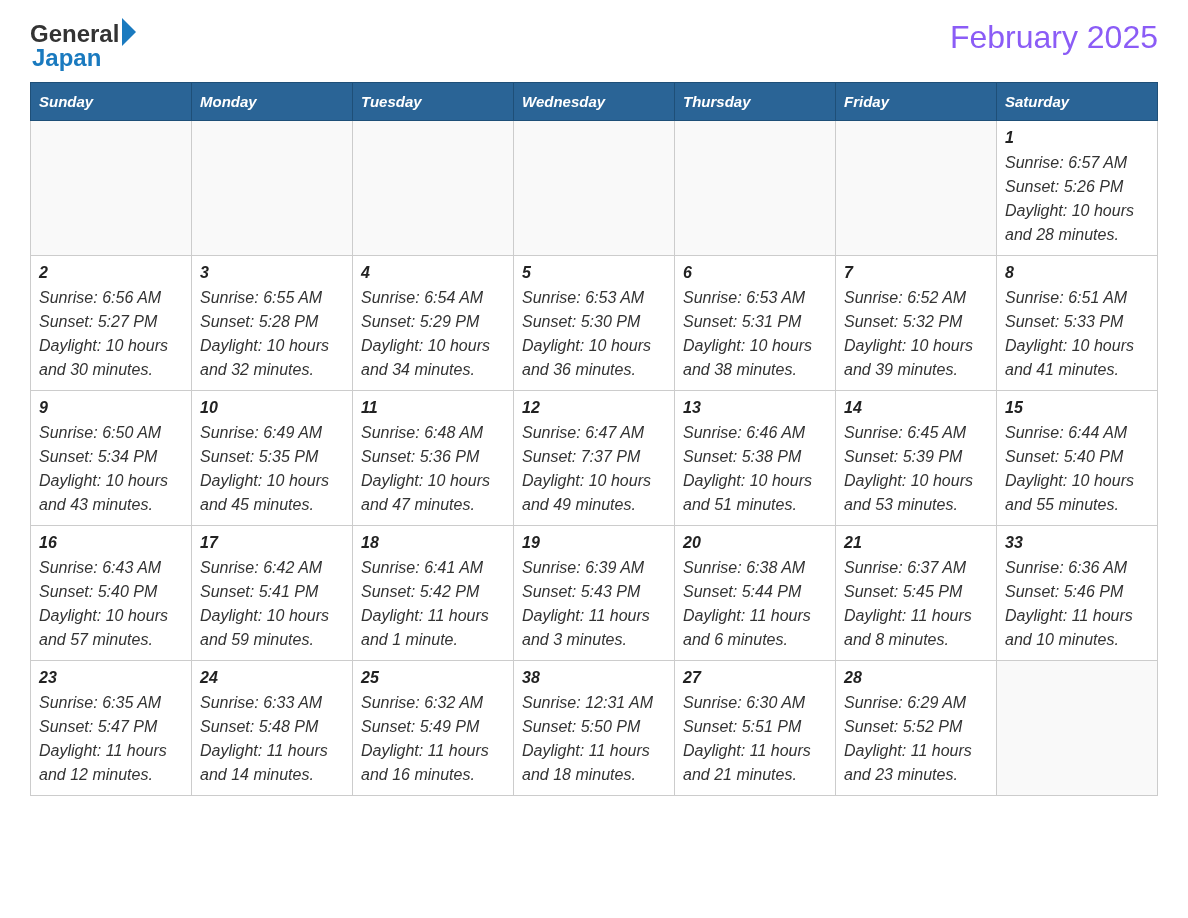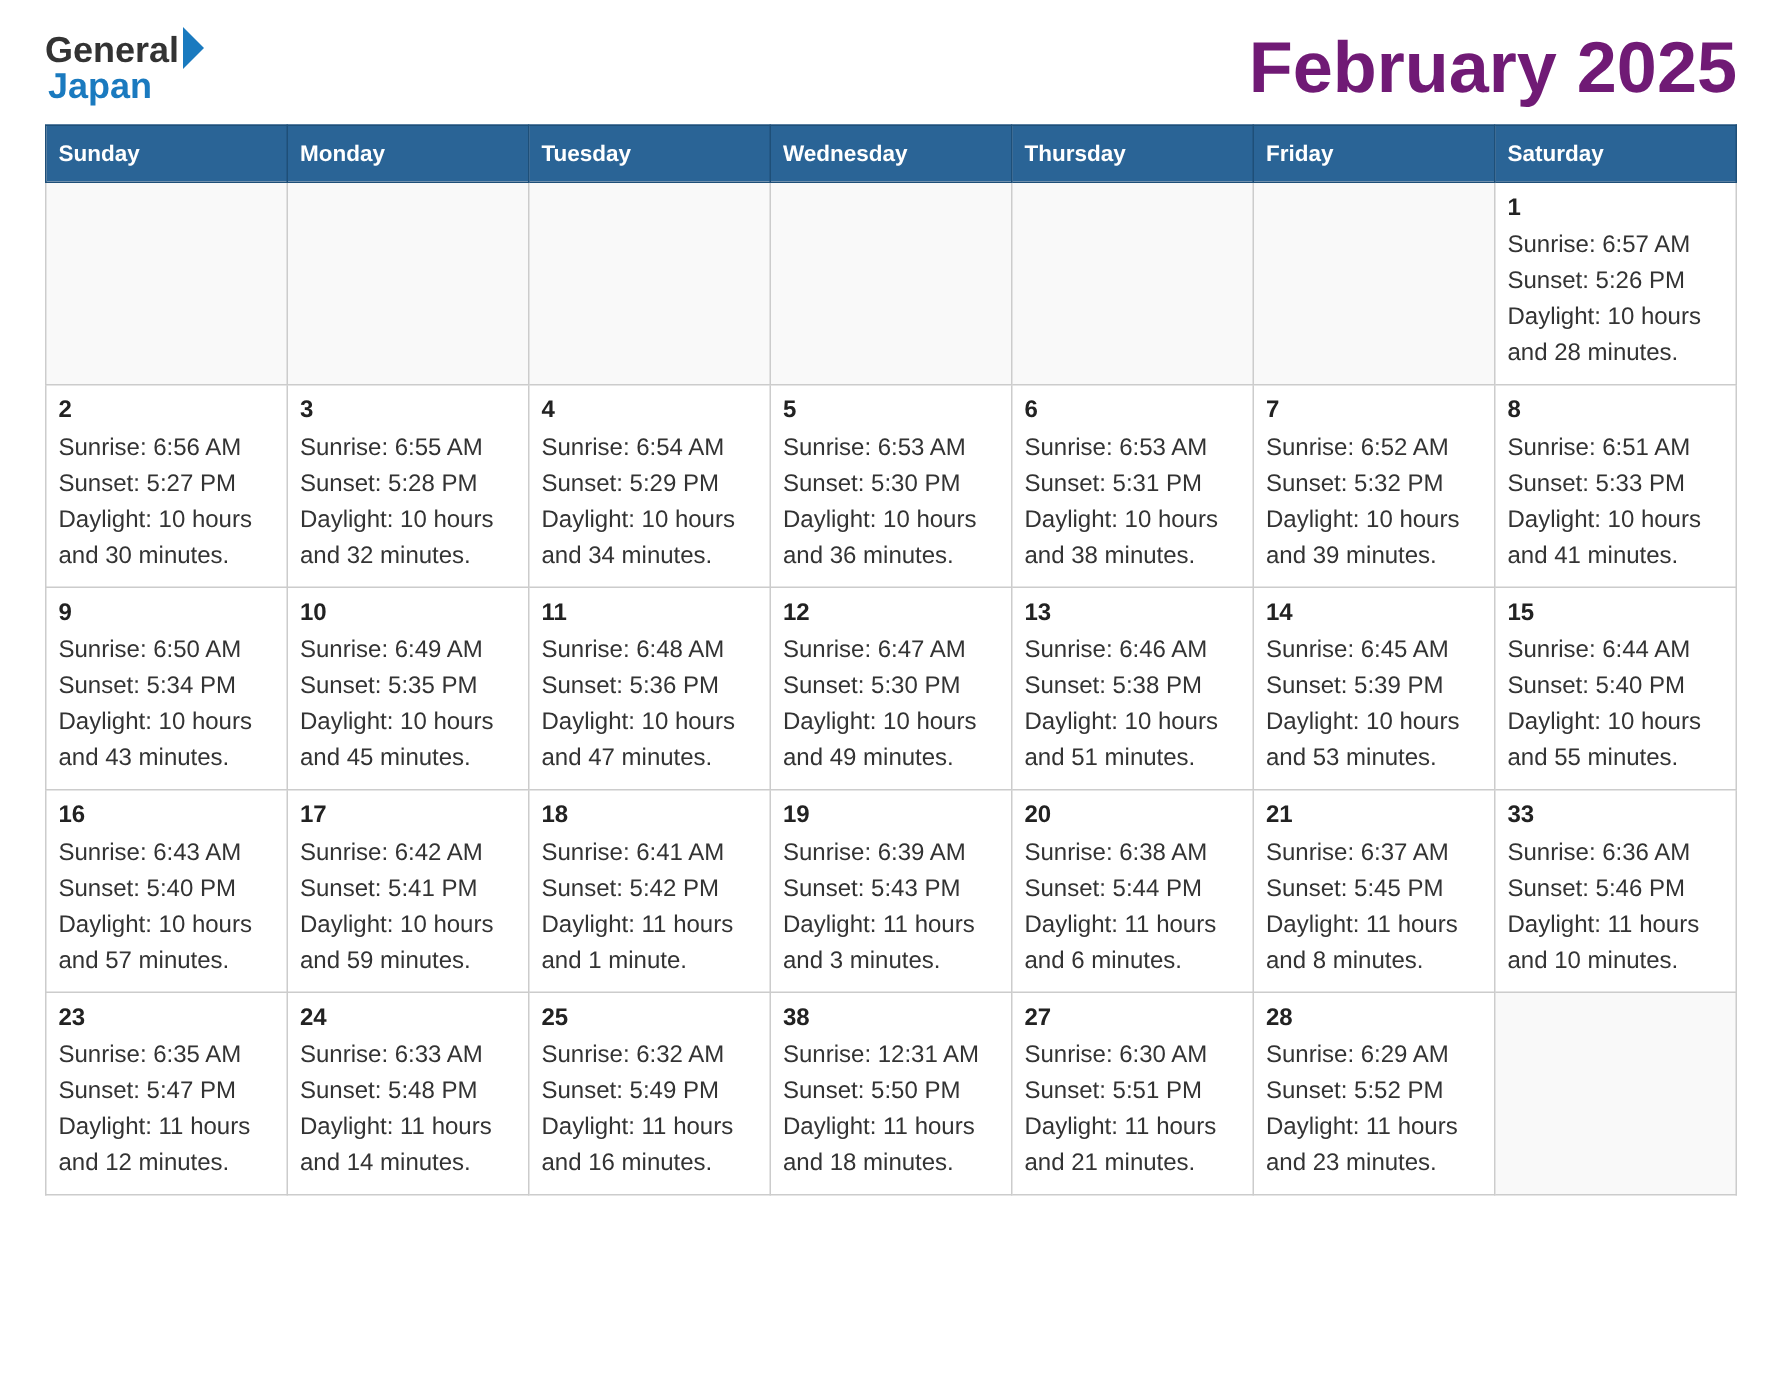--- a/index.html
+++ b/index.html
@@ -14,34 +14,35 @@
     .header {
       display: flex;
       justify-content: space-between;
       align-items: flex-start;
       margin-bottom: 10px;
     }
     .title-block {
       text-align: right;
     }
     .month-title {
-      font-size: 48px;
-      font-weight: bold;
-      color: #701a75;
+      font-size: 32px;
+      font-weight: normal;
+      color: #8b5cf6;
       line-height: 1.1;
     }
     .location {
       font-size: 20px;
       color: #444;
       margin-top: 4px;
     }
     .calendar {
       width: 100%;
       border-collapse: collapse;
       margin-top: 10px;
+      font-style: italic;
     }
     .calendar th {
       background-color: #2a6496;
       color: #fff;
       padding: 10px 8px;
       font-size: 15px;
       font-weight: bold;
       text-align: left;
       border: 1px solid #1e4f78;
     }
@@ -199,21 +200,21 @@
         </td>
         <td>
           <div class="day-number">11</div>
           <div class="day-info">Sunrise: 6:48 AM
 Sunset: 5:36 PM
 Daylight: 10 hours and 47 minutes.</div>
         </td>
         <td>
           <div class="day-number">12</div>
           <div class="day-info">Sunrise: 6:47 AM
-Sunset: 5:30 PM
+Sunset: 7:37 PM
 Daylight: 10 hours and 49 minutes.</div>
         </td>
         <td>
           <div class="day-number">13</div>
           <div class="day-info">Sunrise: 6:46 AM
 Sunset: 5:38 PM
 Daylight: 10 hours and 51 minutes.</div>
         </td>
         <td>
           <div class="day-number">14</div>

